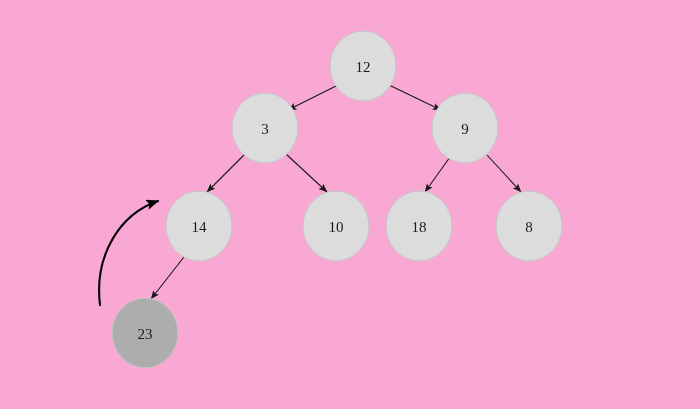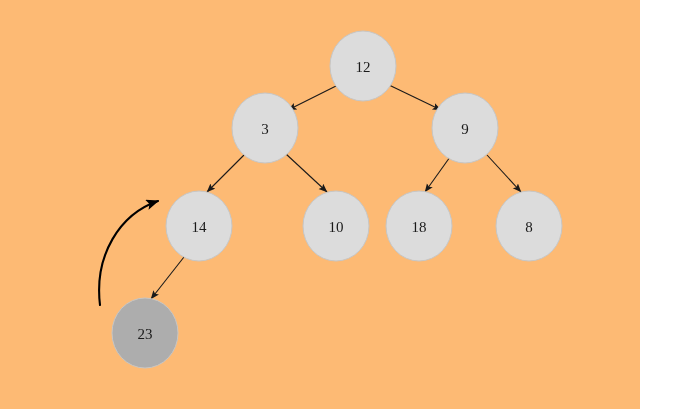--- a/index.html
+++ b/index.html
@@ -6,23 +6,23 @@
   html, body {
     margin: 0;
     padding: 0;
     background: #ffffff;
   }
   body {
     font-family: "Liberation Serif", "DejaVu Serif", serif;
   }
   #canvas {
     position: relative;
-    width: 640px;
+    width: 700px;
     height: 409px;
-    background: #fdba74;
+    background: #f9a8d4;
     overflow: hidden;
   }
   #diagram-svg {
     position: absolute;
     left: 0;
     top: 0;
     width: 700px;
     height: 409px;
   }
   .node-ellipse {

